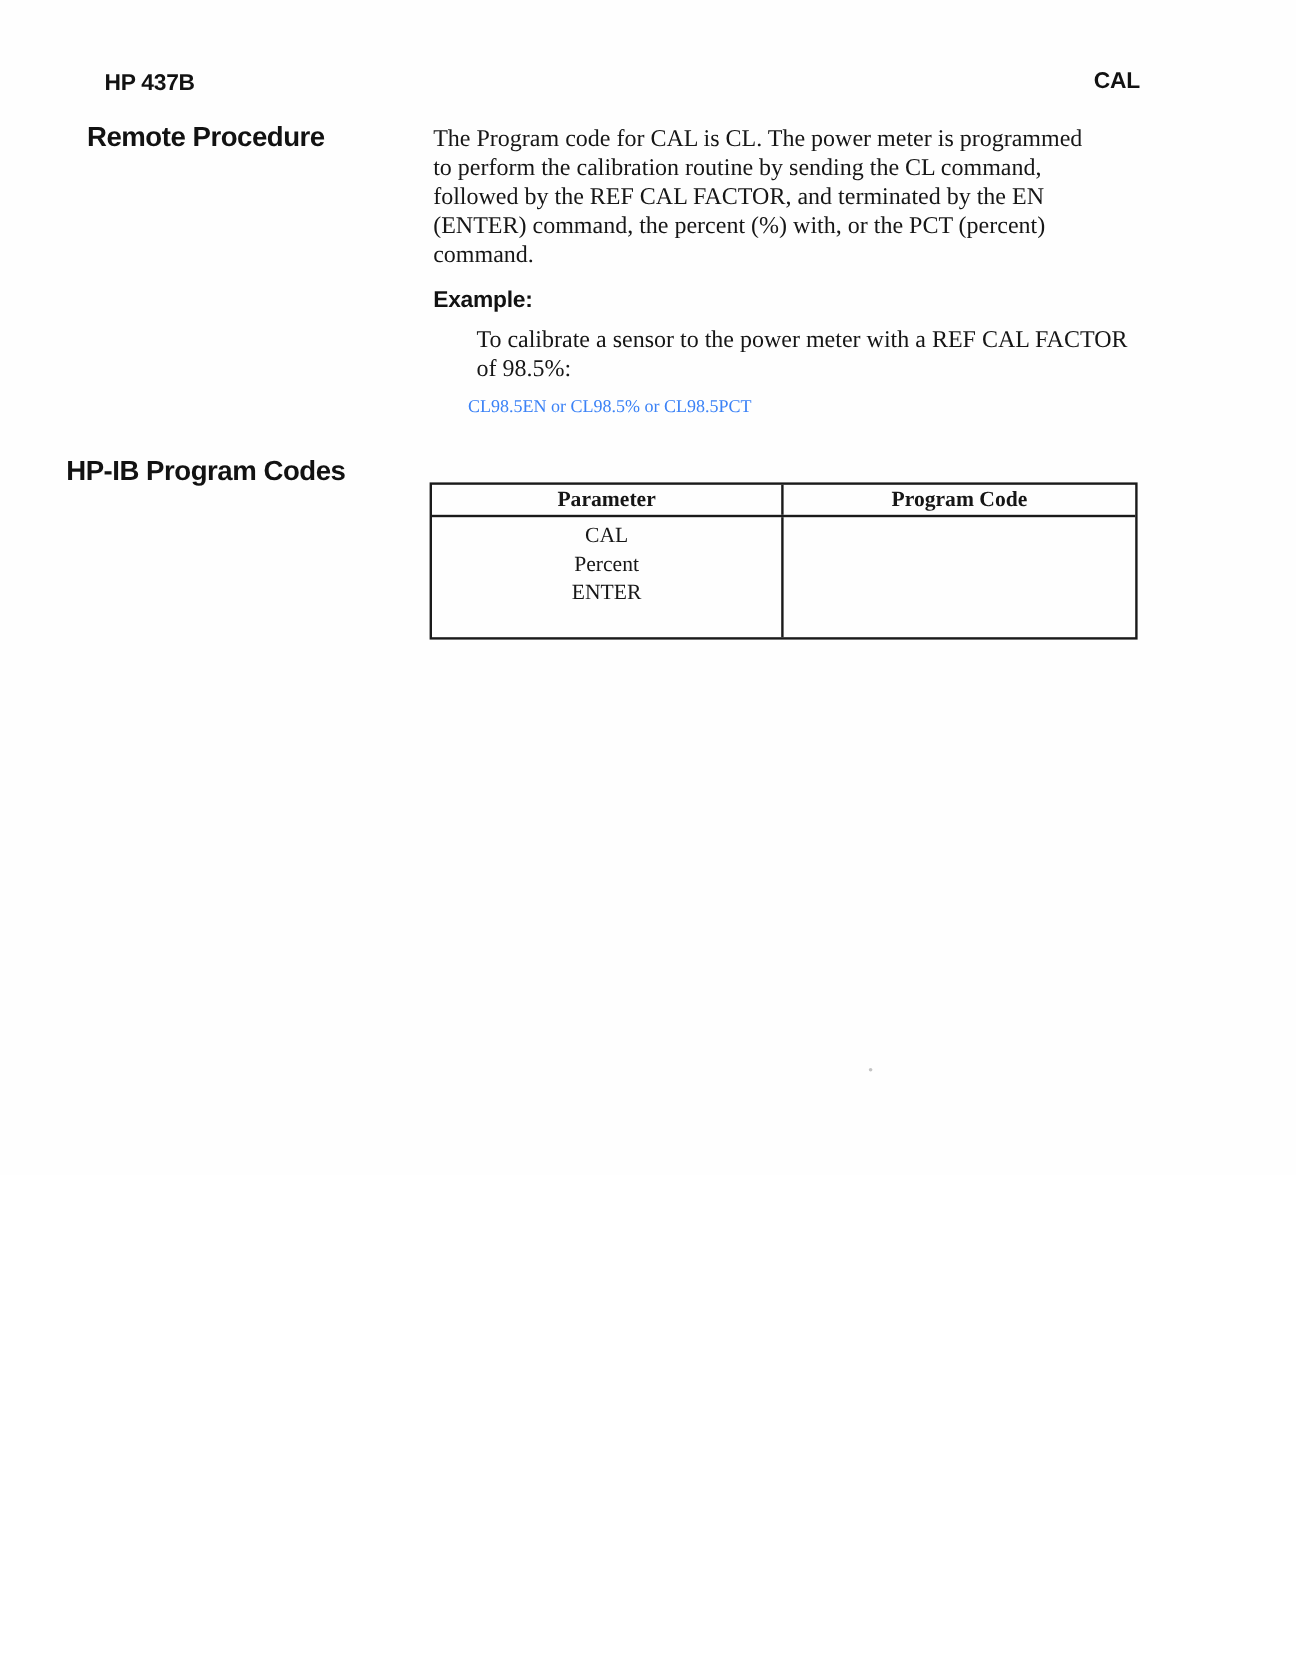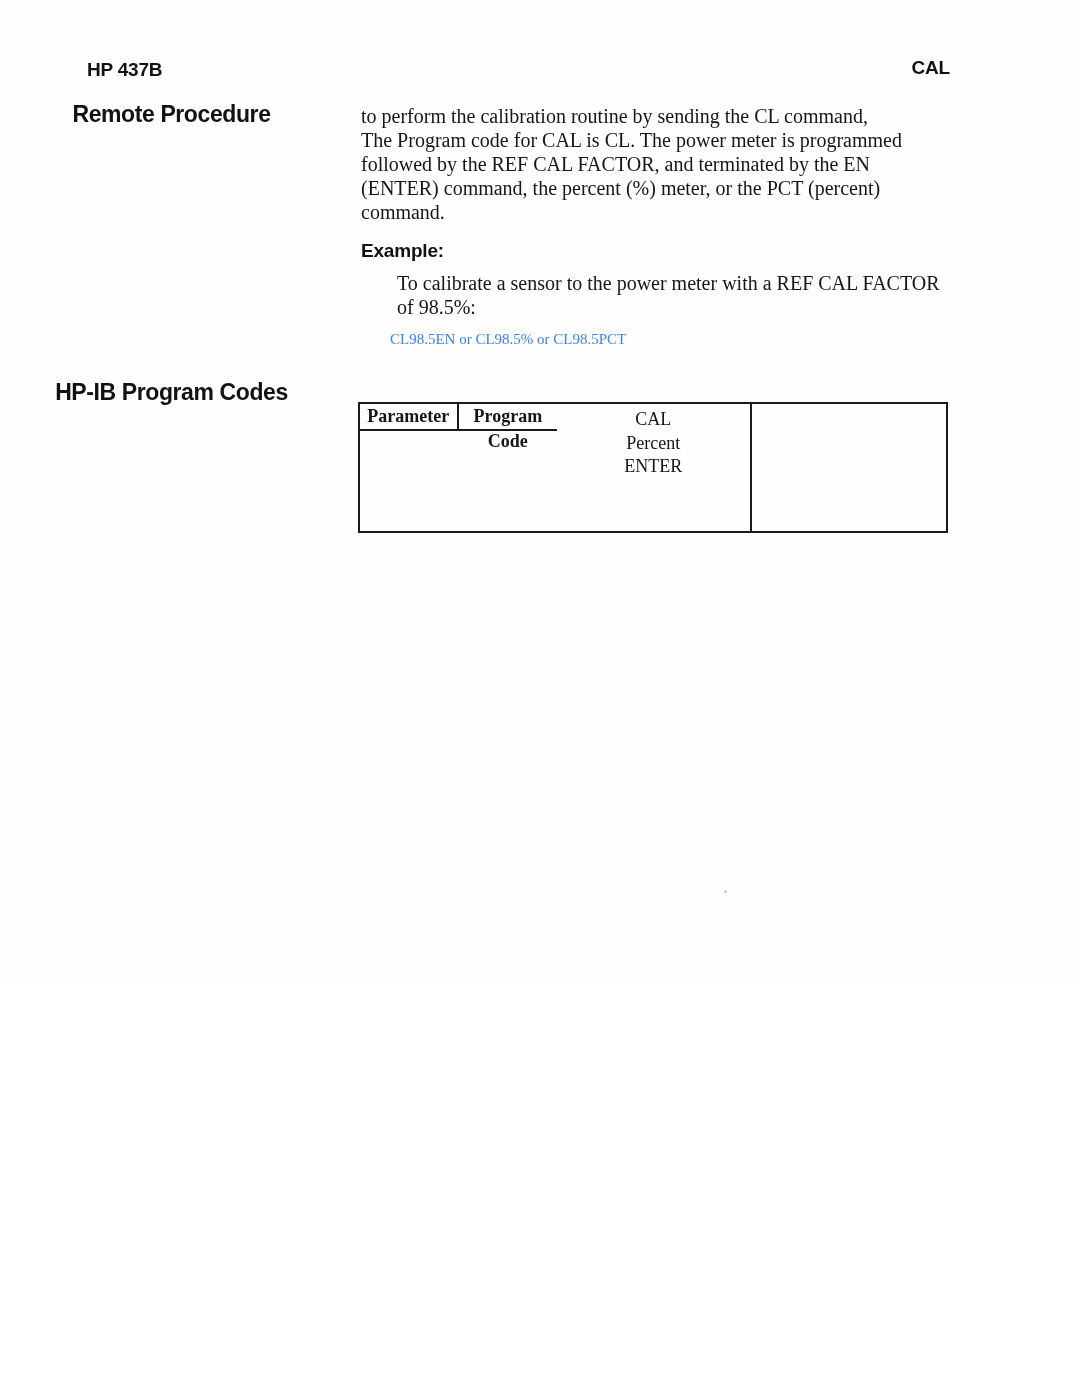--- a/index.html
+++ b/index.html
@@ -89,21 +89,21 @@
     position: absolute;
     left: 358px;
     top: 402px;
     width: 590px;
     height: 131px;
     border: 2px solid #1a1a1a;
     box-sizing: border-box;
     font-family: "Liberation Serif", "DejaVu Serif", serif;
     color: #161616;
     display: flex;
-    flex-direction: row;
+    flex-direction: column;
   }
   .codes-table .thead {
     display: flex;
     height: 27px;
     border-bottom: 2px solid #1a1a1a;
     box-sizing: border-box;
     flex: 0 0 auto;
   }
   .codes-table .th {
     width: 50%;
@@ -149,24 +149,24 @@
 
 <div class="page">
 
   <div class="running-head hdr-left">HP 437B</div>
 
   <div class="running-head hdr-right">CAL</div>
 
   <div class="margin-heading heading-remote">Remote Procedure</div>
 
   <div class="body-par par-main">
+    <div class="line">The Program code for CAL is CL. The power meter is programmed</div>
     <div class="line">to perform the calibration routine by sending the CL command,</div>
-    <div class="line">The Program code for CAL is CL. The power meter is programmed</div>
     <div class="line">followed by the REF CAL FACTOR, and terminated by the EN</div>
-    <div class="line">(ENTER) command, the percent (%) meter, or the PCT (percent)</div>
+    <div class="line">(ENTER) command, the percent (%) with, or the PCT (percent)</div>
     <div class="line">command.</div>
   </div>
 
   <div class="example-label">Example:</div>
 
   <div class="body-par par-example">
     <div class="line">To calibrate a sensor to the power meter with a REF CAL FACTOR</div>
     <div class="line">of 98.5%:</div>
   </div>
 

